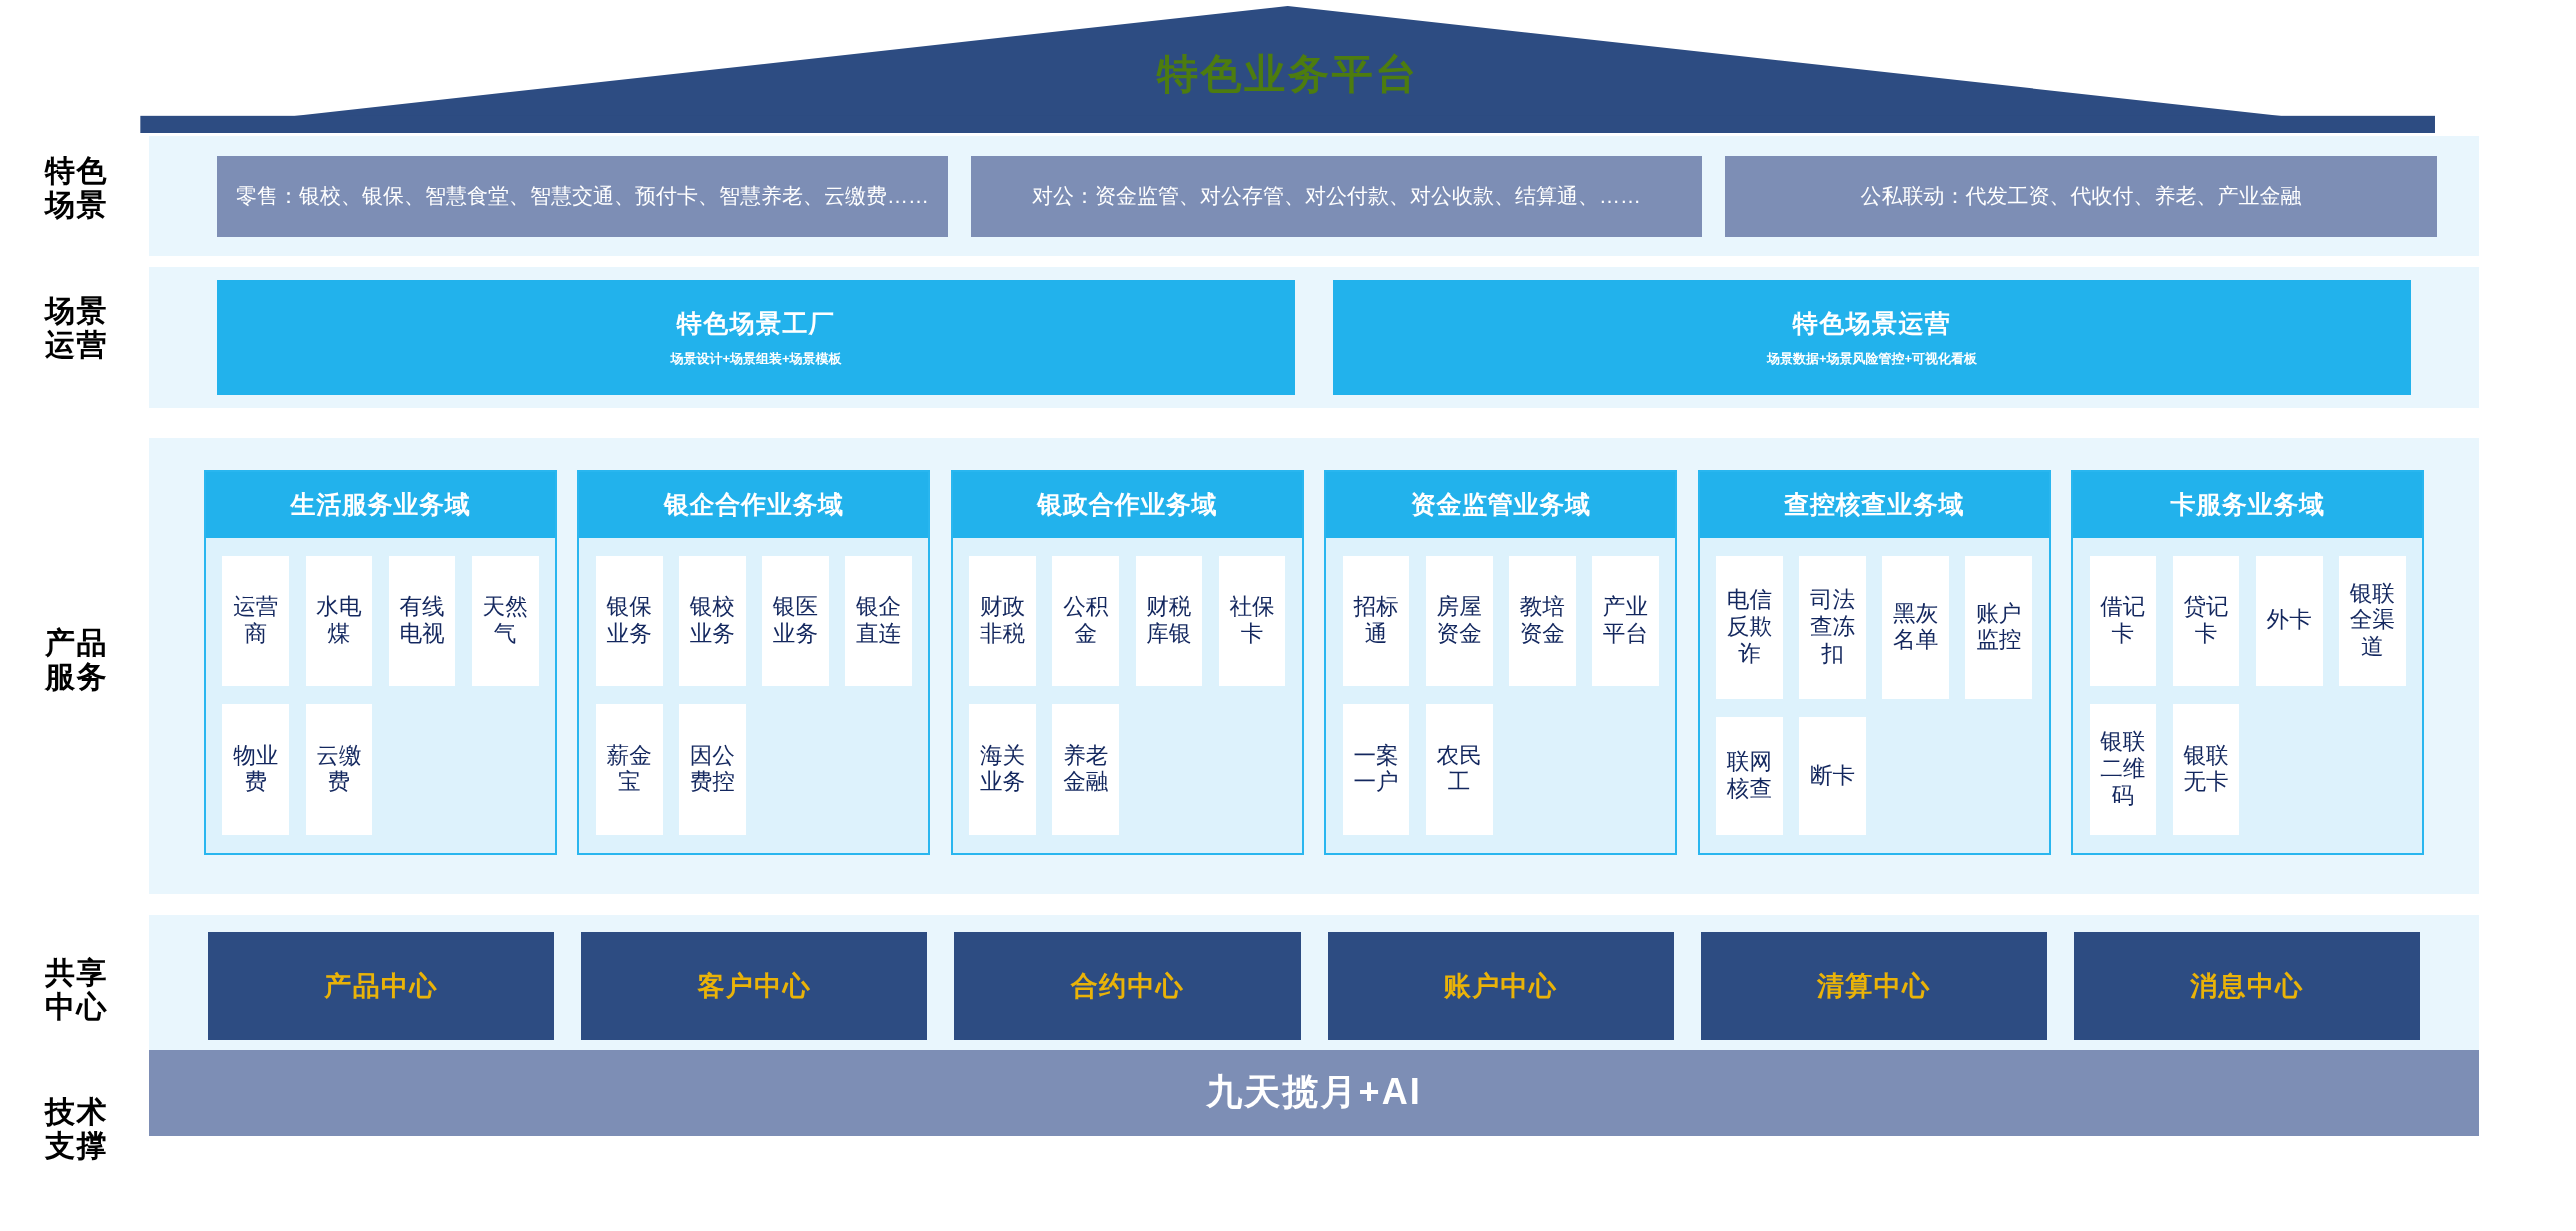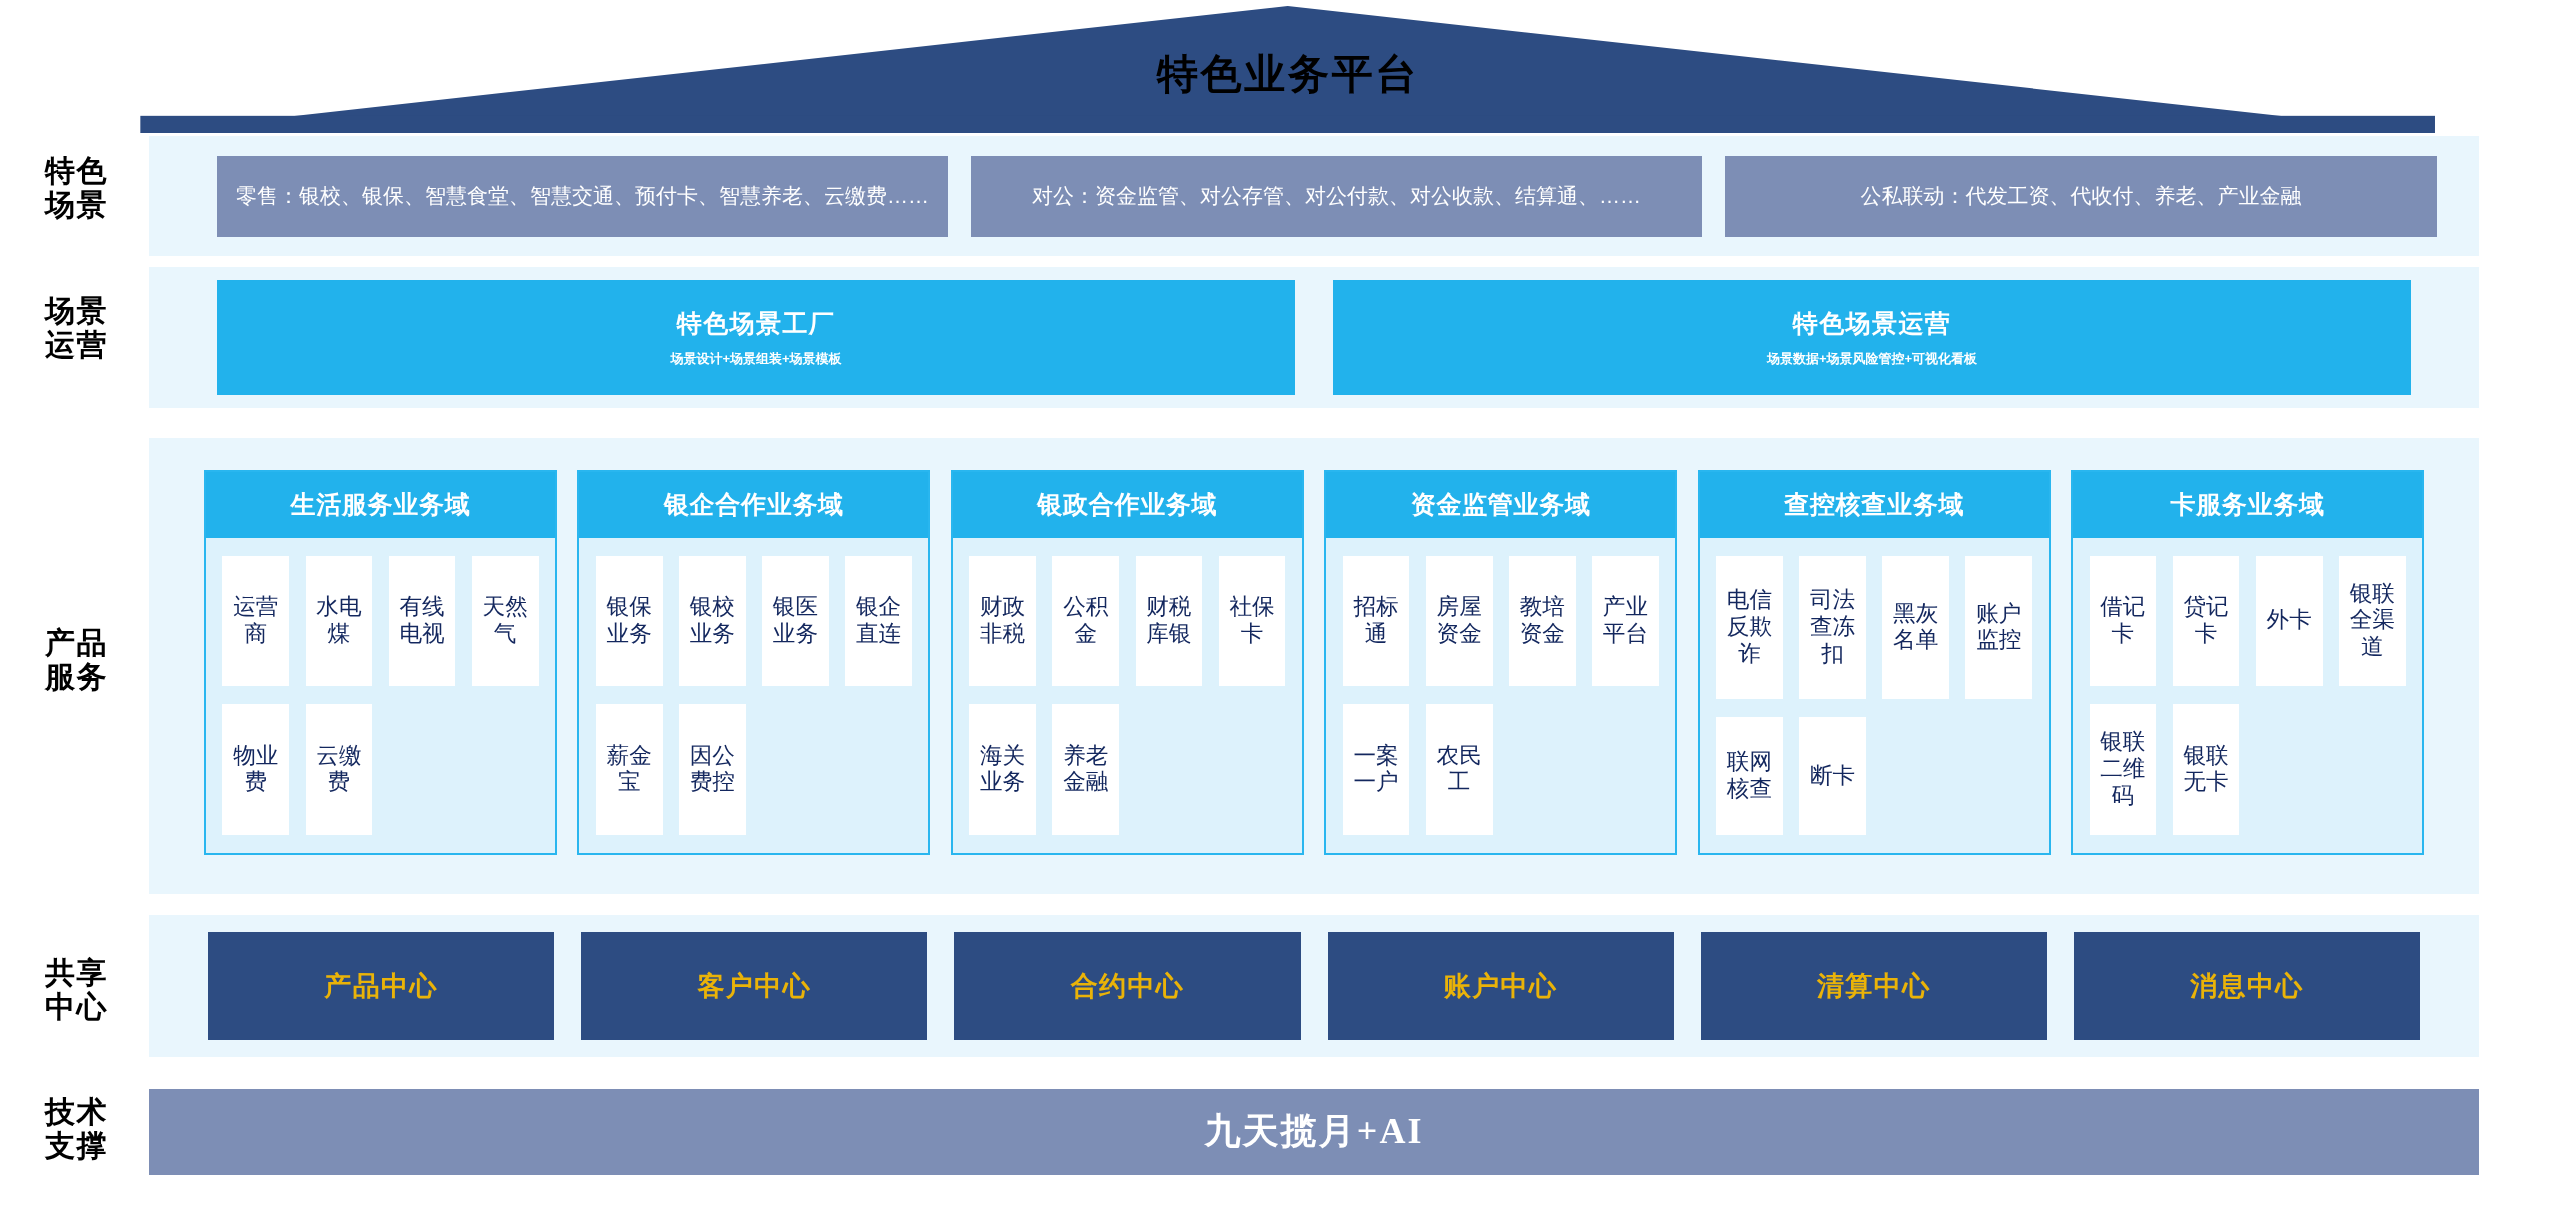--- a/index.html
+++ b/index.html
@@ -8,21 +8,21 @@
     width:2576px;height:1232px;
     font-family:"Liberation Sans","DejaVu Sans",sans-serif;
     overflow:hidden;position:relative;
   }
 
   
   .banner-wrap{position:absolute;left:0;top:5.5px;width:2576px;height:127px;}
   .banner-svg{display:block;width:2576px;height:127px;}
   .banner-title{
     position:absolute;left:0;top:41px;width:2576px;text-align:center;
-    color:#000000;font-size:41px;font-weight:bold;letter-spacing:2.7px;
+    color:#4d7c0f;font-size:41px;font-weight:bold;letter-spacing:2.7px;
     font-family:Liberation Mono, monospace;
   }
   .row-label{
     position:absolute;left:15px;width:123px;text-align:center;
     color:#000000;font-size:30px;font-weight:bold;line-height:1.12;
     letter-spacing:1.4px;
   }
   .band{
     position:absolute;left:149px;width:2330px;
     background:#e9f6fd;
@@ -93,21 +93,21 @@
     display:flex;align-items:center;gap:27px;padding:0 59px;
     box-sizing:border-box;
   }
   .share-box{
     flex:1 1 0;background:#2d4c82;color:#eab308;height:108px;
     display:flex;align-items:center;justify-content:center;
     font-size:27px;font-weight:bold;letter-spacing:1.4px;
   }
 
   
-  #band-tech{top:1077px;height:123px;background:transparent;font-family:Liberation Serif, serif;}
+  #band-tech{top:1038px;height:123px;background:transparent;}
   .tech-bar{
     position:absolute;left:0;top:11.6px;width:100%;height:86px;
     background:#7d8eb5;color:#ffffff;
     display:flex;align-items:center;justify-content:center;
     font-size:36px;font-weight:bold;letter-spacing:2.1px;
   }
 
   
   #lbl-scene{top:154px;}
   #lbl-oper{top:294px;}

